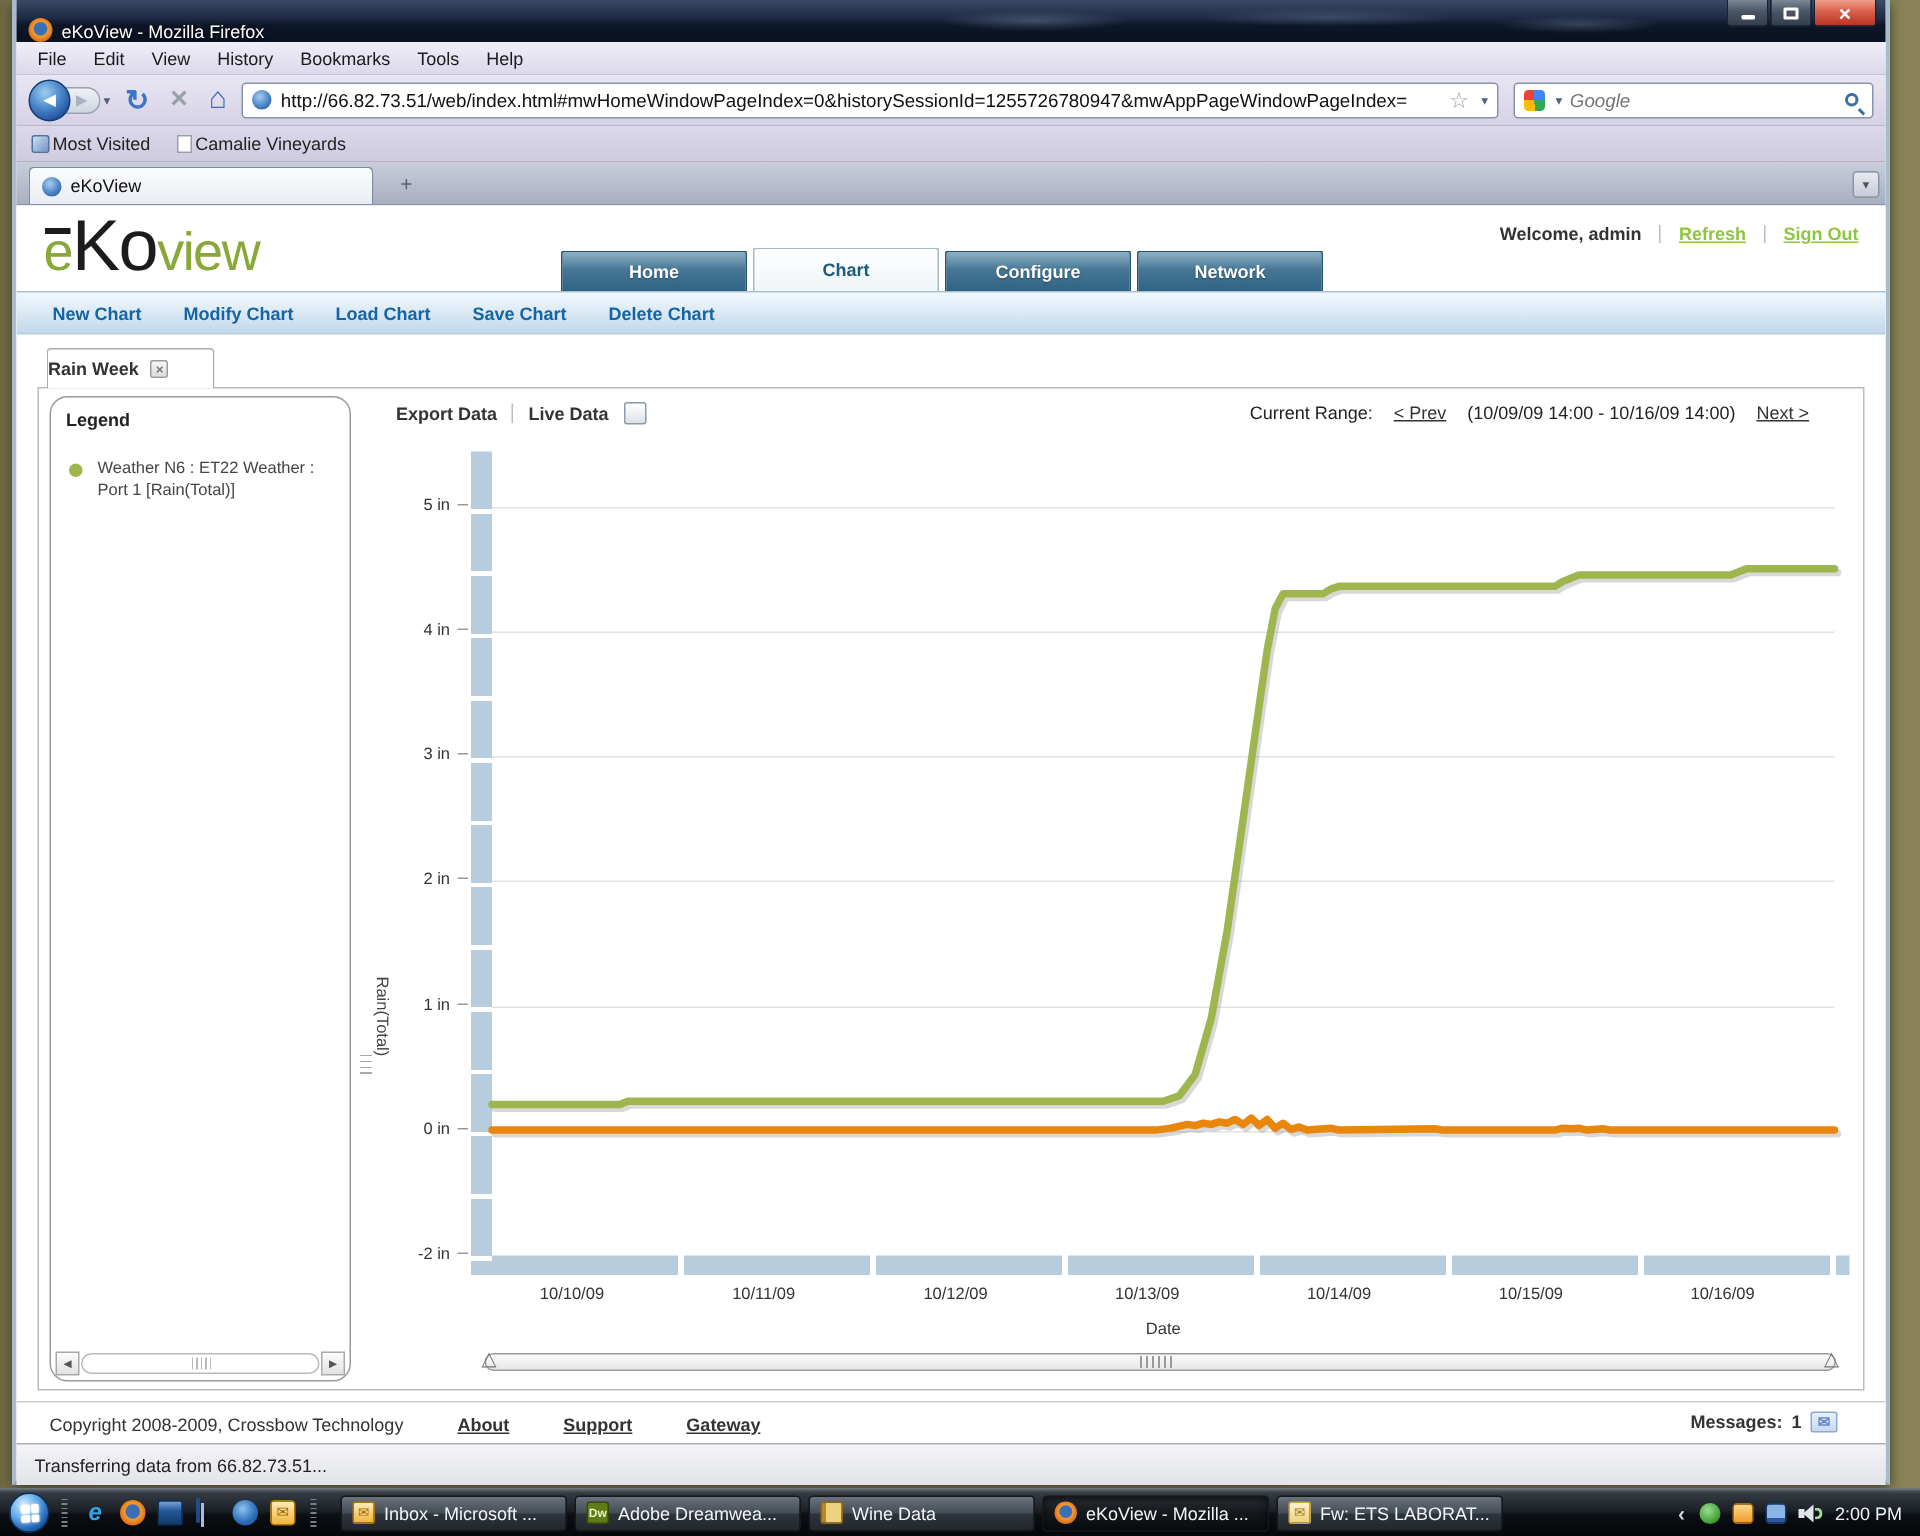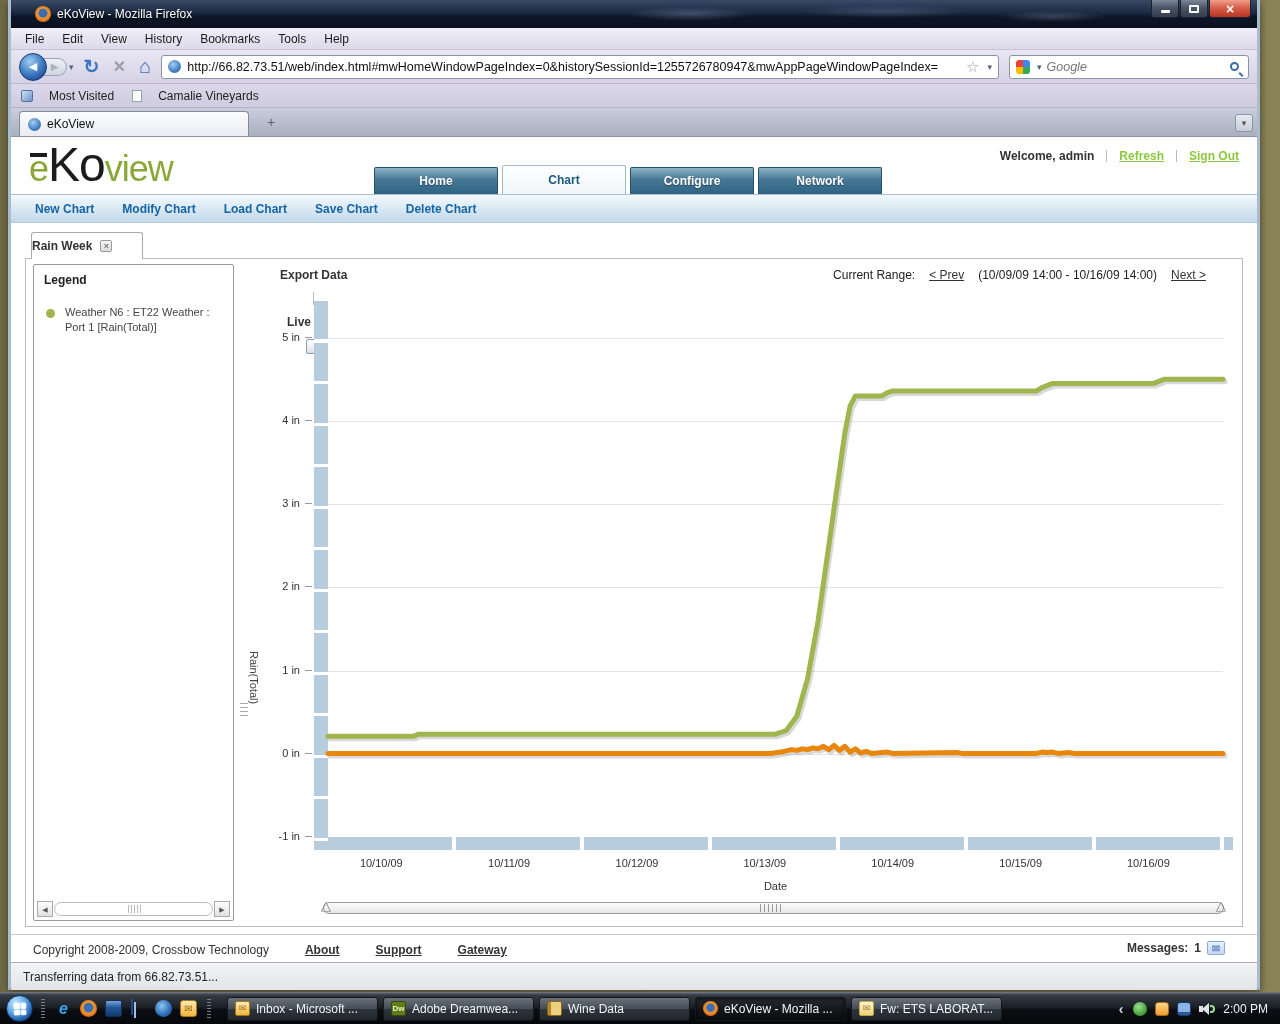--- a/index.html
+++ b/index.html
@@ -3,21 +3,21 @@
 <meta charset="utf-8">
 <style>
   * { margin:0; padding:0; box-sizing:border-box; }
   html,body { width:1280px; height:1024px; overflow:hidden; }
   body { font-family:"Liberation Sans", sans-serif; background:linear-gradient(90deg,#6e6843,#7d7750 10px,#8a8258); position:relative; font-size:12px; }
 
   
   .window { position:absolute; left:8px; top:0; width:1252px; height:990px; background:#fff;
             border-left:3px solid #a9bccd; border-right:3px solid #a9bccd; border-bottom:3px solid #8fa3b5;
             box-shadow:0 2px 8px rgba(0,0,0,.55); }
-  .titlebar { height:28px; background:linear-gradient(180deg,#3a4a66,#1c2942 45%,#0d1628 60%,#0a1120); position:relative; display:flex; align-items:center; padding-left:24px; color:#fff; }
+  .titlebar { height:28px; background:linear-gradient(180deg,#3a4a66,#1c2942 45%,#0d1628 60%,#0a1120); position:relative; display:flex; align-items:flex-end; padding-left:8px; color:#fff; }
   .titlebar .marble { position:absolute; right:120px; top:2px; width:560px; height:24px;
       background:radial-gradient(ellipse 90px 10px at 20% 50%, rgba(170,190,220,.28), transparent 70%),
                  radial-gradient(ellipse 120px 9px at 55% 40%, rgba(160,180,210,.22), transparent 70%),
                  radial-gradient(ellipse 80px 8px at 85% 60%, rgba(170,190,220,.25), transparent 70%); }
   .ff-icon { width:16px; height:16px; border-radius:50%; background:radial-gradient(circle at 50% 45%, #3b6fb5 0 34%, #f29a2e 42%, #d4570a 85%); margin-right:6px; flex:0 0 auto; }
   .title-text { font-size:12px; text-shadow:0 1px 2px #000; }
   .win-controls { position:absolute; right:6px; top:0; display:flex; }
   .win-btn { width:28px; height:18px; border:1px solid #1a2230; border-top:none; background:linear-gradient(180deg,#7c8798,#4a5566 45%,#333d4d); display:flex; align-items:center; justify-content:center; border-radius:0 0 3px 3px; margin-left:1px; }
   .win-btn.close { width:42px; background:linear-gradient(180deg,#f0a08c,#d8604a 45%,#b83322); }
   .glyph-min { width:9px; height:3px; background:#fff; margin-top:6px; border-radius:1px; }
@@ -39,21 +39,21 @@
   .favicon { width:13px; height:13px; border-radius:50%; background:radial-gradient(circle at 40% 35%, #a8cdf0, #4a85c8 55%, #1d4f8c); flex:0 0 auto; }
   .url-text { flex:1 1 auto; white-space:nowrap; overflow:hidden; color:#111; font-size:12.5px; }
   .star { color:#9aa0ab; font-size:15px; flex:0 0 auto; }
   .search-box { flex:0 0 240px; height:24px; background:#fff; border:1px solid #8a94a8; border-radius:3px; display:flex; align-items:center; padding:0 6px; gap:5px; margin-left:4px; }
   .g-logo { width:14px; height:14px; border-radius:3px; background:conic-gradient(#4285f4 0 25%, #34a853 0 50%, #fbbc05 0 75%, #ea4335 0); flex:0 0 auto; }
   .search-input { flex:1 1 auto; border:none; outline:none; font-style:italic; color:#666; font-size:12.5px; font-family:"Liberation Sans",sans-serif; background:transparent; }
   .magnifier { width:9px; height:9px; border:2px solid #3a6ea5; border-radius:50%; position:relative; flex:0 0 auto; margin-right:3px; }
   .magnifier::after { content:""; position:absolute; width:2px; height:5px; background:#3a6ea5; left:8px; top:8px; transform:rotate(-45deg); }
 
   .bookmarksbar { height:24px; background:linear-gradient(180deg,#dcd8ea,#cfcbe0); border-bottom:1px solid #b5b0c8; display:flex; align-items:center; gap:18px; padding-left:10px; color:#222; }
-  .bm-item { display:flex; align-items:center; gap:16px; }
+  .bm-item { display:flex; align-items:center; gap:2px; }
   .mv-icon { width:12px; height:12px; border-radius:2px; background:linear-gradient(135deg,#cfe0f2,#6f93c6); border:1px solid #54729e; }
   .page-icon { width:10px; height:12px; background:#fff; border:1px solid #9aa0ab; }
 
   .tabstrip { height:29px; background:linear-gradient(180deg,#c9cedb,#a8afbf); border-bottom:1px solid #8c94a4; position:relative; display:flex; align-items:flex-end; padding-left:8px; }
   .tab { width:230px; height:25px; background:linear-gradient(180deg,#fbfcfe,#e9ecf2); border:1px solid #828b9b; border-bottom:none; border-radius:4px 4px 0 0; display:flex; align-items:center; gap:6px; padding:0 8px; font-size:12px; color:#111; }
   .newtab-btn { width:24px; height:20px; margin:0 0 2px 10px; color:#5a6272; font-size:14px; text-align:center; border-radius:3px; }
   .tablist-btn { position:absolute; right:4px; bottom:4px; width:18px; height:18px; border:1px solid #8c94a4; border-radius:3px; background:linear-gradient(180deg,#e7eaf0,#c6ccd8); color:#555; font-size:9px; text-align:center; line-height:16px; }
 
   
   .page { height:825px; background:#fff; position:relative; overflow:hidden; }
@@ -74,36 +74,36 @@
 
   .submenu { position:absolute; top:57px; left:0; right:0; height:29px; background:linear-gradient(180deg,#f3f9fd,#c2d8ea); border-top:1px solid #a8c0d4; border-bottom:1px solid #b8cbd9; display:flex; align-items:center; gap:28px; padding-left:24px; }
   .submenu span { color:#1565a5; font-weight:bold; cursor:pointer; }
 
   .doctab { position:absolute; top:95px; left:20px; width:112px; height:27px; background:#fff; border:1px solid #aaa; border-bottom:none; border-radius:3px 3px 0 0; display:flex; align-items:center; gap:8px; font-weight:bold; color:#333; z-index:2; }
   .doctab-close { width:12px; height:12px; border:1px solid #999; background:linear-gradient(180deg,#f5f5f5,#ddd); color:#777; font-size:9px; line-height:10px; text-align:center; border-radius:2px; cursor:pointer; }
 
   .mainbox { position:absolute; top:121px; left:14px; right:14px; height:669px; border:1px solid #bbb; background:#fff; }
 
   
-  .legendbox { position:absolute; left:7px; top:5px; width:201px; height:657px; border:1px solid #999; border-radius:2px; background:#fff; }
+  .legendbox { position:absolute; left:7px; top:5px; width:201px; height:657px; border:1px solid #999; border-radius:12px; background:#fff; }
   .legend-title { font-weight:bold; color:#222; padding:8px 0 0 10px; }
   .legend-item { display:flex; gap:10px; padding:18px 6px 0 12px; }
   .legend-dot { width:9px; height:9px; border-radius:50%; margin-top:4px; flex:0 0 auto; }
   .legend-label { font-size:11px; color:#444; width:160px; line-height:1.35; }
   .legend-hscroll { position:absolute; left:3px; right:3px; bottom:3px; height:16px; display:flex; align-items:center; }
   .lh-btn { width:16px; height:16px; border:1px solid #aaa; background:linear-gradient(180deg,#fcfcfc,#e2e2e2); color:#555; font-size:7px; text-align:center; line-height:15px; }
   .lh-track { flex:1; height:14px; margin:0 1px; border:1px solid #bbb; border-radius:7px; background:linear-gradient(180deg,#fdfdfd,#e8e8e8);
               background-image:repeating-linear-gradient(90deg, transparent 0 2px, #b9b9b9 2px 3px); background-size:16px 8px; background-repeat:no-repeat; background-position:center; }
 
   .splitter-grip { position:absolute; left:214px; top:444px; width:8px; height:14px;
       background:repeating-linear-gradient(180deg,#aaa 0 1px, transparent 1px 4px); }
 
   
   .charttop { position:absolute; top:9px; left:238px; right:10px; height:20px; }
-  .export-live { position:absolute; left:16px; top:0; display:flex; align-items:center; gap:10px;flex-direction:column; }
+  .export-live { position:absolute; left:0; top:0; display:flex; align-items:center; gap:10px; }
   .export-label, .live-label { font-weight:bold; color:#333; }
   .ct-sep { width:1px; height:13px; background:#bbb; }
   .live-checkbox { width:15px; height:15px; border:1px solid #8a9aa8; background:linear-gradient(180deg,#fff,#dde2e7); border-radius:2px; }
   .rangebar { position:absolute; right:26px; top:0; display:flex; align-items:center; gap:14px; }
   .range-label { font-weight:normal; color:#222; }
   .range-link { color:#333; text-decoration:underline; cursor:pointer; }
   .range-value { color:#222; }
 
   
   .ylabel-rot { position:absolute; left:222px; top:392px; writing-mode:vertical-rl; font-size:11px; color:#444; }
@@ -321,21 +321,21 @@
       </div>
 
       <div class="ylabel-rot">Rain(Total)</div>
       <div class="ylabels" id="ylabels">
           <span class="ylabel" style="top: 29.6px;">5 in</span>
           <span class="ylabel" style="top: 112.9px;">4 in</span>
           <span class="ylabel" style="top: 196.1px;">3 in</span>
           <span class="ylabel" style="top: 279.3px;">2 in</span>
           <span class="ylabel" style="top: 362.5px;">1 in</span>
           <span class="ylabel" style="top: 445.8px;">0 in</span>
-          <span class="ylabel" style="top: 529px;">-1 in</span>
+          <span class="ylabel" style="top: 529px;">-2 in</span>
         </div>
       <div class="yaxisbar"></div>
       <div class="plot" id="plot">
           <div class="gridline" style="top: 36.6px;"></div>
           <div class="gridline" style="top: 119.9px;"></div>
           <div class="gridline" style="top: 203.1px;"></div>
           <div class="gridline" style="top: 286.3px;"></div>
           <div class="gridline" style="top: 369.5px;"></div>
           <div class="gridline" style="top: 452.8px;"></div>
           <svg width="895" height="536" class="series-svg">

